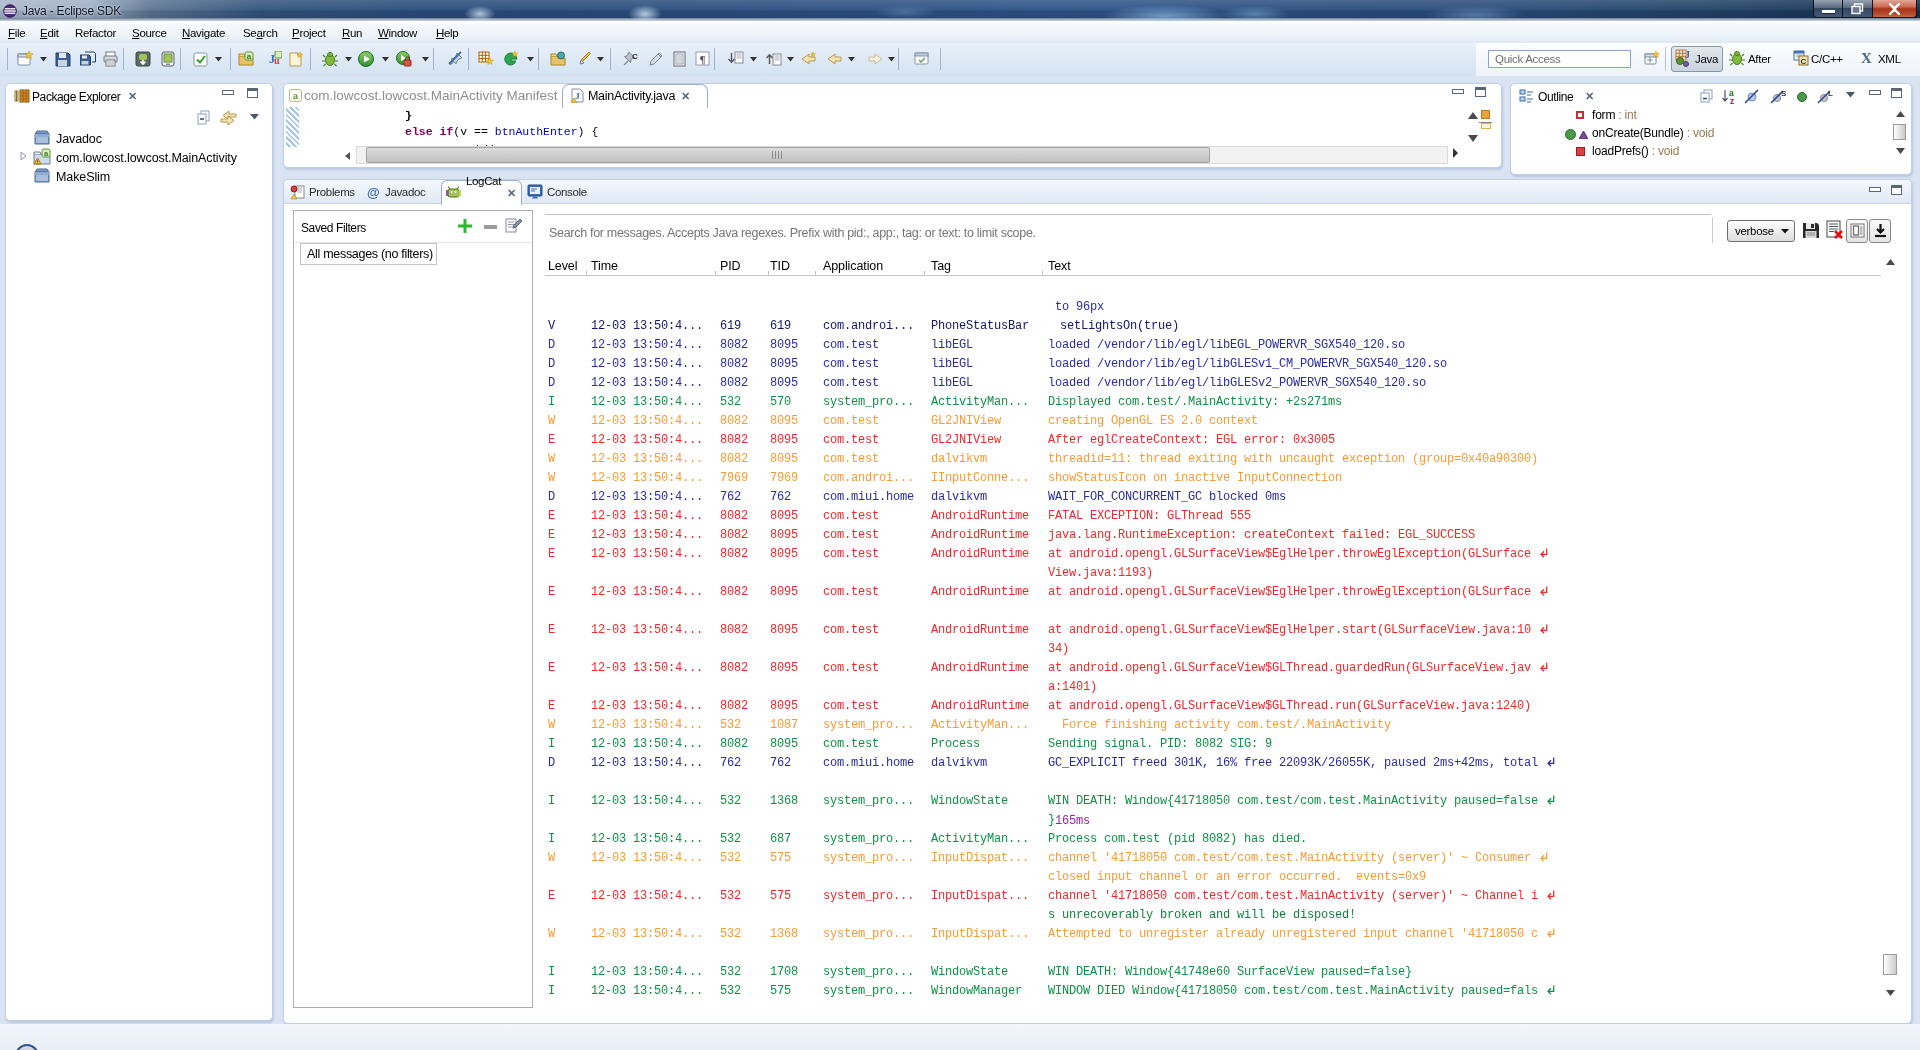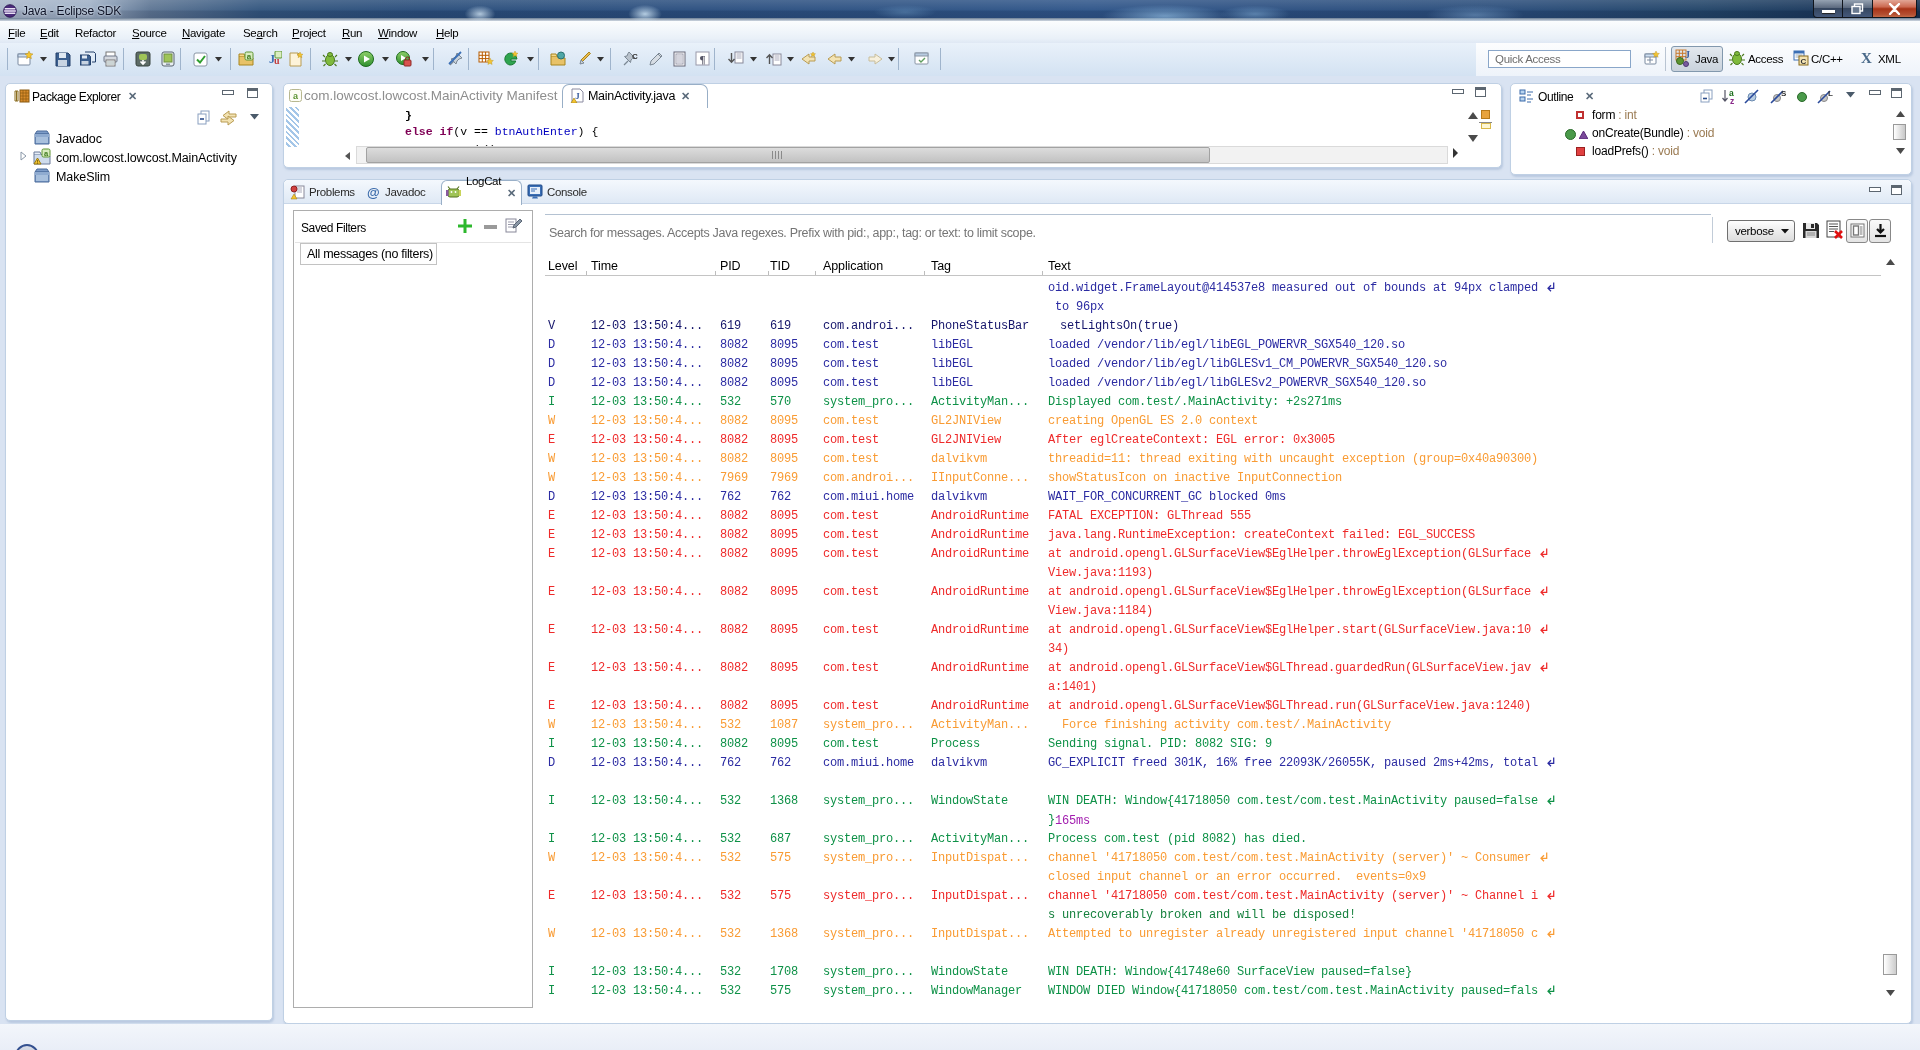--- a/index.html
+++ b/index.html
@@ -272,21 +272,21 @@
       <text x="10" y="9" font-size="10" font-weight="bold" fill="#3b5fa0" font-family="Liberation Serif">J</text>
       <circle cx="5" cy="12" r="3.5" fill="#5c9431" stroke="#3f6a1e"></circle>
       <circle cx="11" cy="15" r="2.5" fill="#7a5aa0" stroke="#4a3a70"></circle>
     </svg>
 <div class="abs" style="left:1695px;top:53px;font-size:11.5px;letter-spacing:-0.3px;color:#000">Java</div>
 <svg style="position:absolute;left:1729px;top:50px" width="16" height="16" viewBox="0 0 16 16">
       <ellipse cx="8" cy="9" rx="4.5" ry="5.5" fill="#7fba3c" stroke="#4c7a1f"></ellipse>
       <ellipse cx="8" cy="3.5" rx="2.5" ry="2" fill="#7fba3c" stroke="#4c7a1f"></ellipse>
       <path d="M3 6L1 4m12 2l2-2M3 10H0m16 0h-3M3.5 13L1.5 15m11-2l2 2" stroke="#4c7a1f" stroke-width="1.1"></path>
     </svg>
-<div class="abs" style="left:1748px;top:53px;font-size:11.5px;letter-spacing:-0.3px;color:#000">Access</div>
+<div class="abs" style="left:1748px;top:53px;font-size:11.5px;letter-spacing:-0.3px;color:#000">After</div>
 <svg style="position:absolute;left:1793px;top:50px" width="16" height="16" viewBox="0 0 16 16">
       <rect x="1" y="1" width="10" height="9" fill="#fff" stroke="#3b6fb5"></rect>
       <rect x="1" y="1" width="10" height="2.5" fill="#3b6fb5"></rect>
       <path d="M2.5 5h7M2.5 7h7" stroke="#9ab"></path>
       <rect x="6" y="6" width="9" height="9" fill="#f3e3b3" stroke="#8a6d1f"></rect>
       <text x="10.5" y="13.5" font-size="8" font-weight="bold" fill="#333" text-anchor="middle" font-family="Liberation Sans">C</text>
     </svg>
 <div class="abs" style="left:1811px;top:53px;font-size:11.5px;letter-spacing:-0.3px;color:#000">C/C++</div>
 <div class="abs" style="left:1861px;top:50px;font-size:15px;color:#4a6a8a;font-family:'Liberation Serif',serif;font-weight:bold">X</div>
 <div class="abs" style="left:1878px;top:53px;font-size:11.5px;letter-spacing:-0.3px;color:#000">XML</div>
@@ -527,44 +527,40 @@
 <div class="th" style="left:931px;top:259px">Tag</div>
 <div class="th" style="left:1048px;top:259px">Text</div>
 <div class="abs" style="left:545px;top:275px;width:1336px;height:1px;background:#c4c4c4"></div>
 <div class="abs" style="left:586px;top:271px;width:1px;height:4px;background:#bdbdbd"></div>
 <div class="abs" style="left:715px;top:271px;width:1px;height:4px;background:#bdbdbd"></div>
 <div class="abs" style="left:768px;top:271px;width:1px;height:4px;background:#bdbdbd"></div>
 <div class="abs" style="left:815px;top:271px;width:1px;height:4px;background:#bdbdbd"></div>
 <div class="abs" style="left:924px;top:271px;width:1px;height:4px;background:#bdbdbd"></div>
 <div class="abs" style="left:1042px;top:271px;width:1px;height:4px;background:#bdbdbd"></div>
 
-<div class="lr" style="top:279px;color:#2b2ba2"><i style="left:1048px">oid.widget.FrameLayout@414537e8 measured out of bounds at 94px clamped <svg class="wg" width="11" height="10" viewBox="0 0 11 10">
-          <path d="M8.7 0.5v5.8H3.8M6 3.2L3 6.3l3 2.9" fill="none" stroke="currentColor" stroke-width="1.25"></path>
-        </svg></i></div>
 <div class="lr" style="top:298px;color:#2b2ba2"><i style="left:1048px"> to 96px</i></div>
 <div class="lr" style="top:317px;color:#14146a"><i style="left:548px">V</i><i style="left:591px">12-03 13:50:4...</i><i style="left:720px">619</i><i style="left:770px">619</i><i style="left:823px">com.androi...</i><i style="left:931px">PhoneStatusBar</i><i style="left:1060px">setLightsOn(true)</i></div>
 <div class="lr" style="top:336px;color:#2b2ba2"><i style="left:548px">D</i><i style="left:591px">12-03 13:50:4...</i><i style="left:720px">8082</i><i style="left:770px">8095</i><i style="left:823px">com.test</i><i style="left:931px">libEGL</i><i style="left:1048px">loaded /vendor/lib/egl/libEGL_POWERVR_SGX540_120.so</i></div>
 <div class="lr" style="top:355px;color:#2b2ba2"><i style="left:548px">D</i><i style="left:591px">12-03 13:50:4...</i><i style="left:720px">8082</i><i style="left:770px">8095</i><i style="left:823px">com.test</i><i style="left:931px">libEGL</i><i style="left:1048px">loaded /vendor/lib/egl/libGLESv1_CM_POWERVR_SGX540_120.so</i></div>
 <div class="lr" style="top:374px;color:#2b2ba2"><i style="left:548px">D</i><i style="left:591px">12-03 13:50:4...</i><i style="left:720px">8082</i><i style="left:770px">8095</i><i style="left:823px">com.test</i><i style="left:931px">libEGL</i><i style="left:1048px">loaded /vendor/lib/egl/libGLESv2_POWERVR_SGX540_120.so</i></div>
 <div class="lr" style="top:393px;color:#0e9147"><i style="left:548px">I</i><i style="left:591px">12-03 13:50:4...</i><i style="left:720px">532</i><i style="left:770px">570</i><i style="left:823px">system_pro...</i><i style="left:931px">ActivityMan...</i><i style="left:1048px">Displayed com.test/.MainActivity: +2s271ms</i></div>
 <div class="lr" style="top:412px;color:#f99b33"><i style="left:548px">W</i><i style="left:591px">12-03 13:50:4...</i><i style="left:720px">8082</i><i style="left:770px">8095</i><i style="left:823px">com.test</i><i style="left:931px">GL2JNIView</i><i style="left:1048px">creating OpenGL ES 2.0 context</i></div>
 <div class="lr" style="top:431px;color:#ee2a2a"><i style="left:548px">E</i><i style="left:591px">12-03 13:50:4...</i><i style="left:720px">8082</i><i style="left:770px">8095</i><i style="left:823px">com.test</i><i style="left:931px">GL2JNIView</i><i style="left:1048px">After eglCreateContext: EGL error: 0x3005</i></div>
 <div class="lr" style="top:450px;color:#f99b33"><i style="left:548px">W</i><i style="left:591px">12-03 13:50:4...</i><i style="left:720px">8082</i><i style="left:770px">8095</i><i style="left:823px">com.test</i><i style="left:931px">dalvikvm</i><i style="left:1048px">threadid=11: thread exiting with uncaught exception (group=0x40a90300)</i></div>
 <div class="lr" style="top:469px;color:#f99b33"><i style="left:548px">W</i><i style="left:591px">12-03 13:50:4...</i><i style="left:720px">7969</i><i style="left:770px">7969</i><i style="left:823px">com.androi...</i><i style="left:931px">IInputConne...</i><i style="left:1048px">showStatusIcon on inactive InputConnection</i></div>
 <div class="lr" style="top:488px;color:#2b2ba2"><i style="left:548px">D</i><i style="left:591px">12-03 13:50:4...</i><i style="left:720px">762</i><i style="left:770px">762</i><i style="left:823px">com.miui.home</i><i style="left:931px">dalvikvm</i><i style="left:1048px">WAIT_FOR_CONCURRENT_GC blocked 0ms</i></div>
 <div class="lr" style="top:507px;color:#ee2a2a"><i style="left:548px">E</i><i style="left:591px">12-03 13:50:4...</i><i style="left:720px">8082</i><i style="left:770px">8095</i><i style="left:823px">com.test</i><i style="left:931px">AndroidRuntime</i><i style="left:1048px">FATAL EXCEPTION: GLThread 555</i></div>
 <div class="lr" style="top:526px;color:#ee2a2a"><i style="left:548px">E</i><i style="left:591px">12-03 13:50:4...</i><i style="left:720px">8082</i><i style="left:770px">8095</i><i style="left:823px">com.test</i><i style="left:931px">AndroidRuntime</i><i style="left:1048px">java.lang.RuntimeException: createContext failed: EGL_SUCCESS</i></div>
 <div class="lr" style="top:545px;color:#ee2a2a"><i style="left:548px">E</i><i style="left:591px">12-03 13:50:4...</i><i style="left:720px">8082</i><i style="left:770px">8095</i><i style="left:823px">com.test</i><i style="left:931px">AndroidRuntime</i><i style="left:1048px">at android.opengl.GLSurfaceView$EglHelper.throwEglException(GLSurface <svg class="wg" width="11" height="10" viewBox="0 0 11 10">
           <path d="M8.7 0.5v5.8H3.8M6 3.2L3 6.3l3 2.9" fill="none" stroke="currentColor" stroke-width="1.25"></path>
         </svg></i></div>
 <div class="lr" style="top:564px;color:#ee2a2a"><i style="left:1048px">View.java:1193)</i></div>
 <div class="lr" style="top:583px;color:#ee2a2a"><i style="left:548px">E</i><i style="left:591px">12-03 13:50:4...</i><i style="left:720px">8082</i><i style="left:770px">8095</i><i style="left:823px">com.test</i><i style="left:931px">AndroidRuntime</i><i style="left:1048px">at android.opengl.GLSurfaceView$EglHelper.throwEglException(GLSurface <svg class="wg" width="11" height="10" viewBox="0 0 11 10">
           <path d="M8.7 0.5v5.8H3.8M6 3.2L3 6.3l3 2.9" fill="none" stroke="currentColor" stroke-width="1.25"></path>
         </svg></i></div>
-<div class="lr" style="top:602px;color:#ee2a2a"><i style="left:1048px">View.java:1184)</i></div>
 <div class="lr" style="top:621px;color:#ee2a2a"><i style="left:548px">E</i><i style="left:591px">12-03 13:50:4...</i><i style="left:720px">8082</i><i style="left:770px">8095</i><i style="left:823px">com.test</i><i style="left:931px">AndroidRuntime</i><i style="left:1048px">at android.opengl.GLSurfaceView$EglHelper.start(GLSurfaceView.java:10 <svg class="wg" width="11" height="10" viewBox="0 0 11 10">
           <path d="M8.7 0.5v5.8H3.8M6 3.2L3 6.3l3 2.9" fill="none" stroke="currentColor" stroke-width="1.25"></path>
         </svg></i></div>
 <div class="lr" style="top:640px;color:#ee2a2a"><i style="left:1048px">34)</i></div>
 <div class="lr" style="top:659px;color:#ee2a2a"><i style="left:548px">E</i><i style="left:591px">12-03 13:50:4...</i><i style="left:720px">8082</i><i style="left:770px">8095</i><i style="left:823px">com.test</i><i style="left:931px">AndroidRuntime</i><i style="left:1048px">at android.opengl.GLSurfaceView$GLThread.guardedRun(GLSurfaceView.jav <svg class="wg" width="11" height="10" viewBox="0 0 11 10">
           <path d="M8.7 0.5v5.8H3.8M6 3.2L3 6.3l3 2.9" fill="none" stroke="currentColor" stroke-width="1.25"></path>
         </svg></i></div>
 <div class="lr" style="top:678px;color:#ee2a2a"><i style="left:1048px">a:1401)</i></div>
 <div class="lr" style="top:697px;color:#ee2a2a"><i style="left:548px">E</i><i style="left:591px">12-03 13:50:4...</i><i style="left:720px">8082</i><i style="left:770px">8095</i><i style="left:823px">com.test</i><i style="left:931px">AndroidRuntime</i><i style="left:1048px">at android.opengl.GLSurfaceView$GLThread.run(GLSurfaceView.java:1240)</i></div>
 <div class="lr" style="top:716px;color:#f99b33"><i style="left:548px">W</i><i style="left:591px">12-03 13:50:4...</i><i style="left:720px">532</i><i style="left:770px">1087</i><i style="left:823px">system_pro...</i><i style="left:931px">ActivityMan...</i><i style="left:1048px">&nbsp;&nbsp;Force finishing activity com.test/.MainActivity</i></div>

